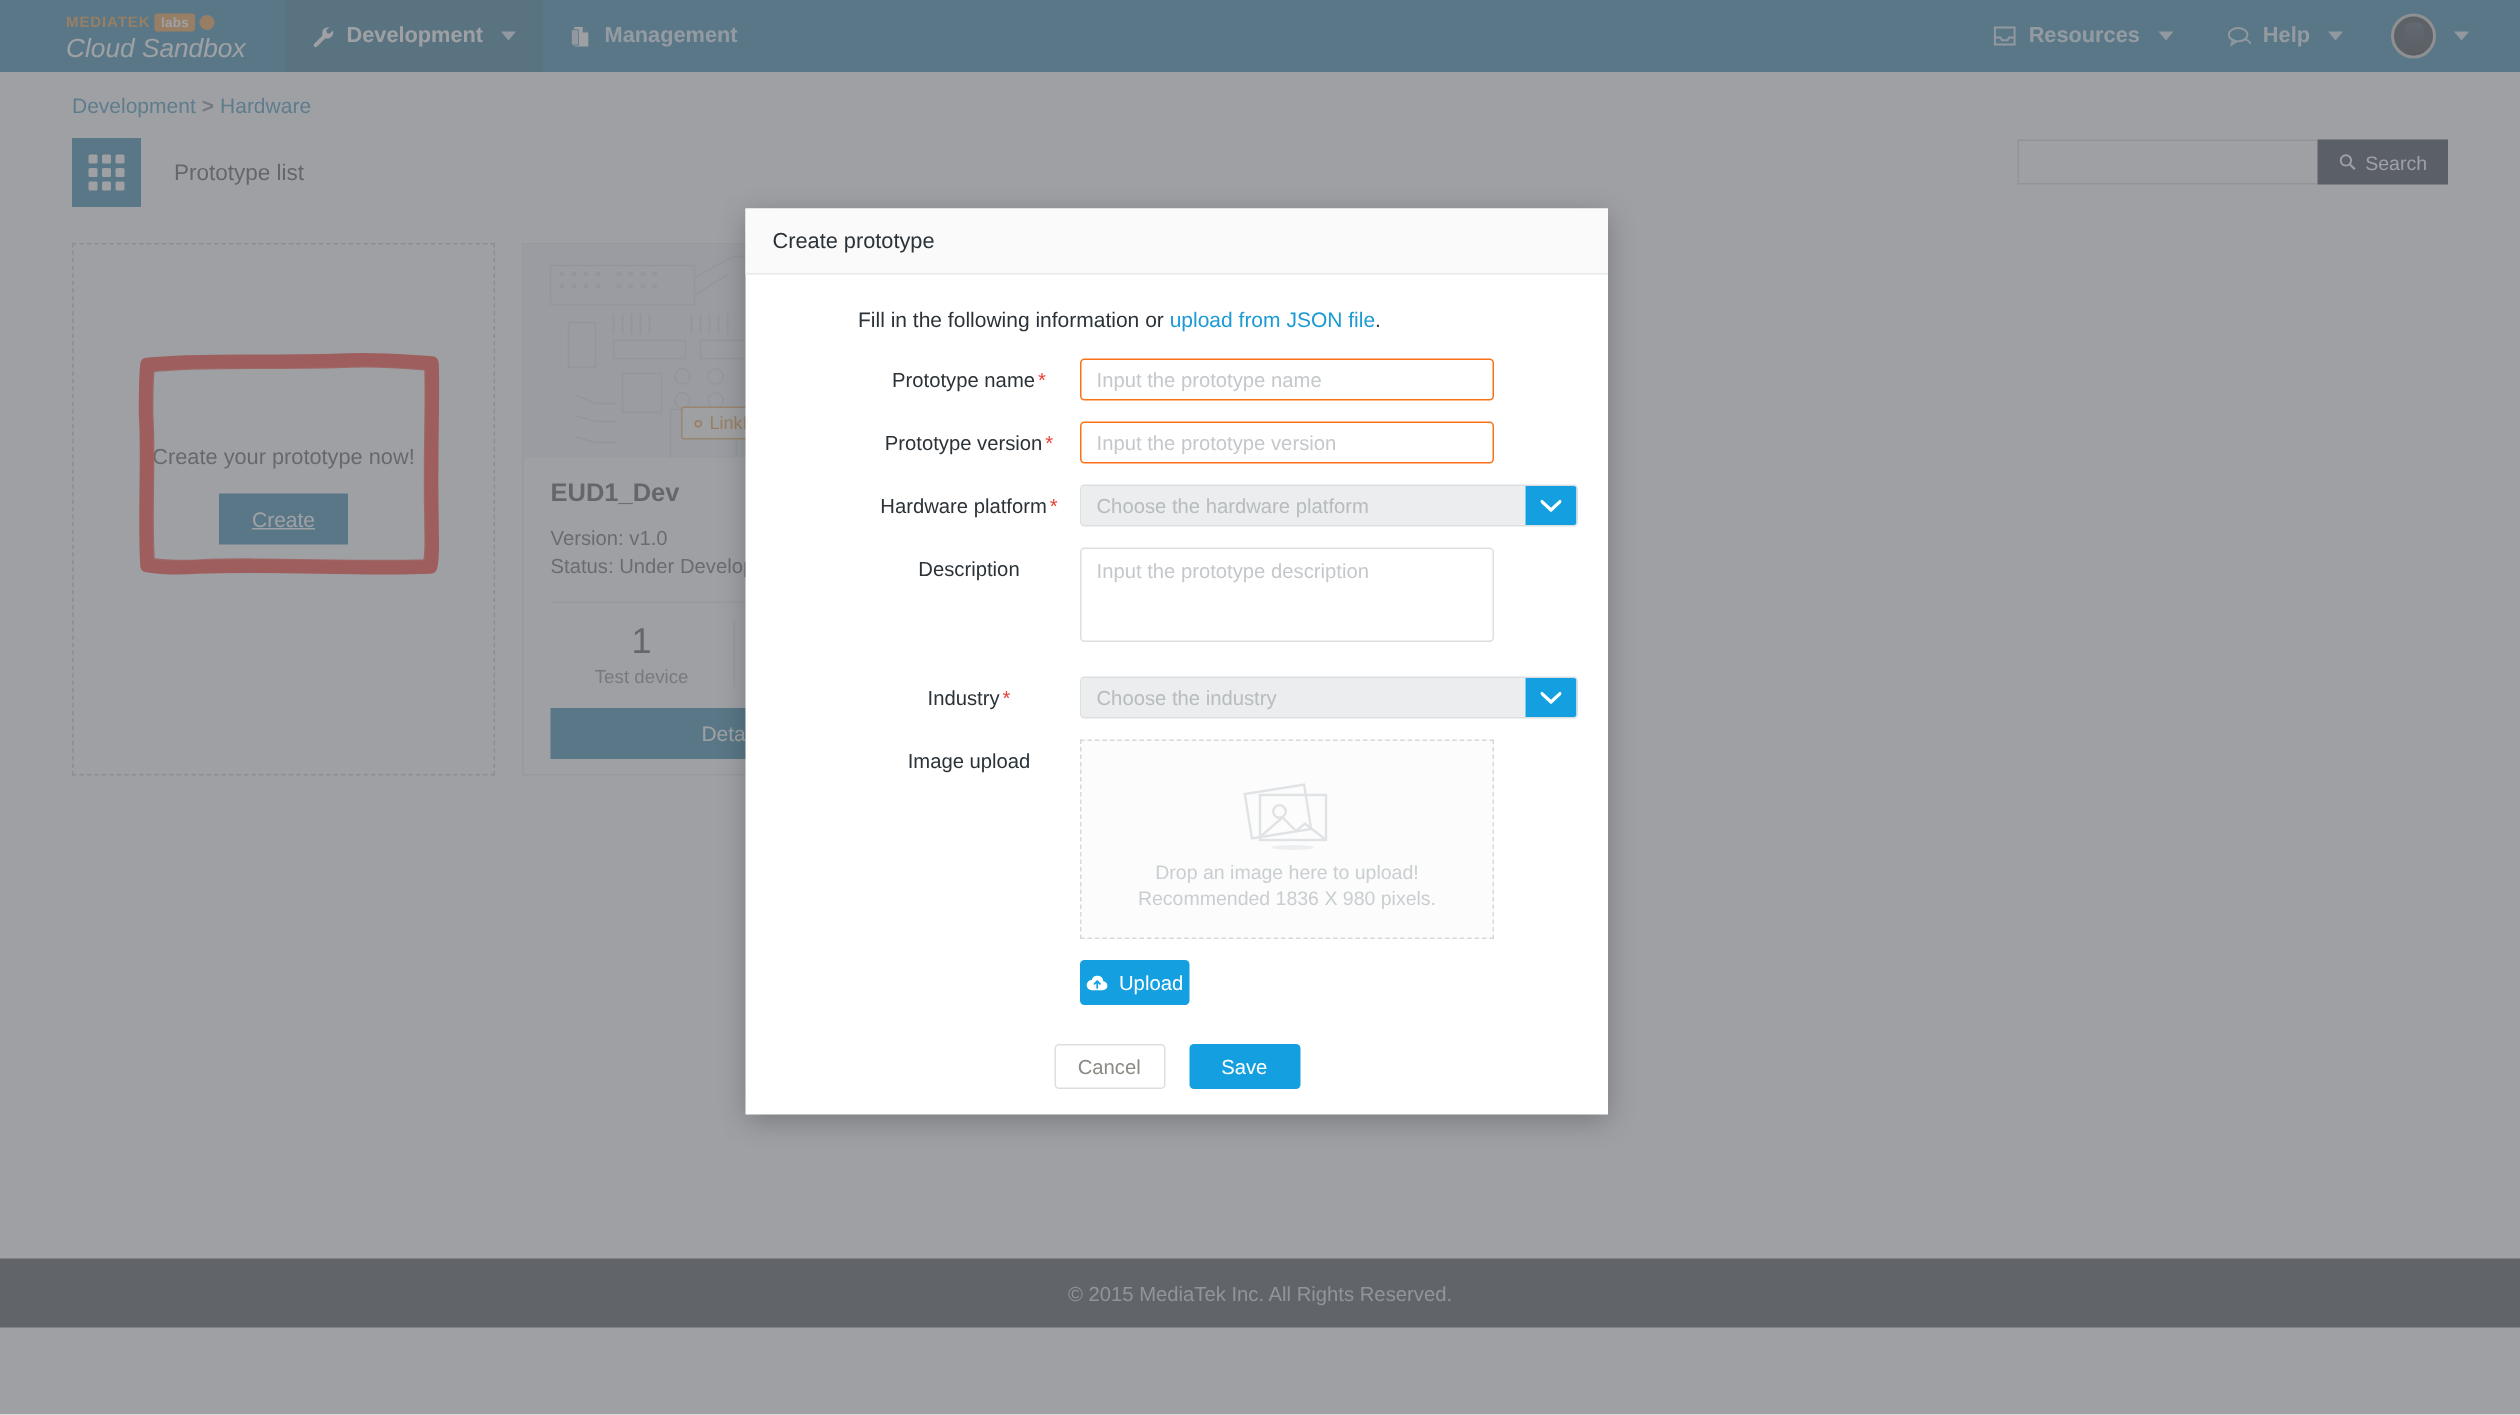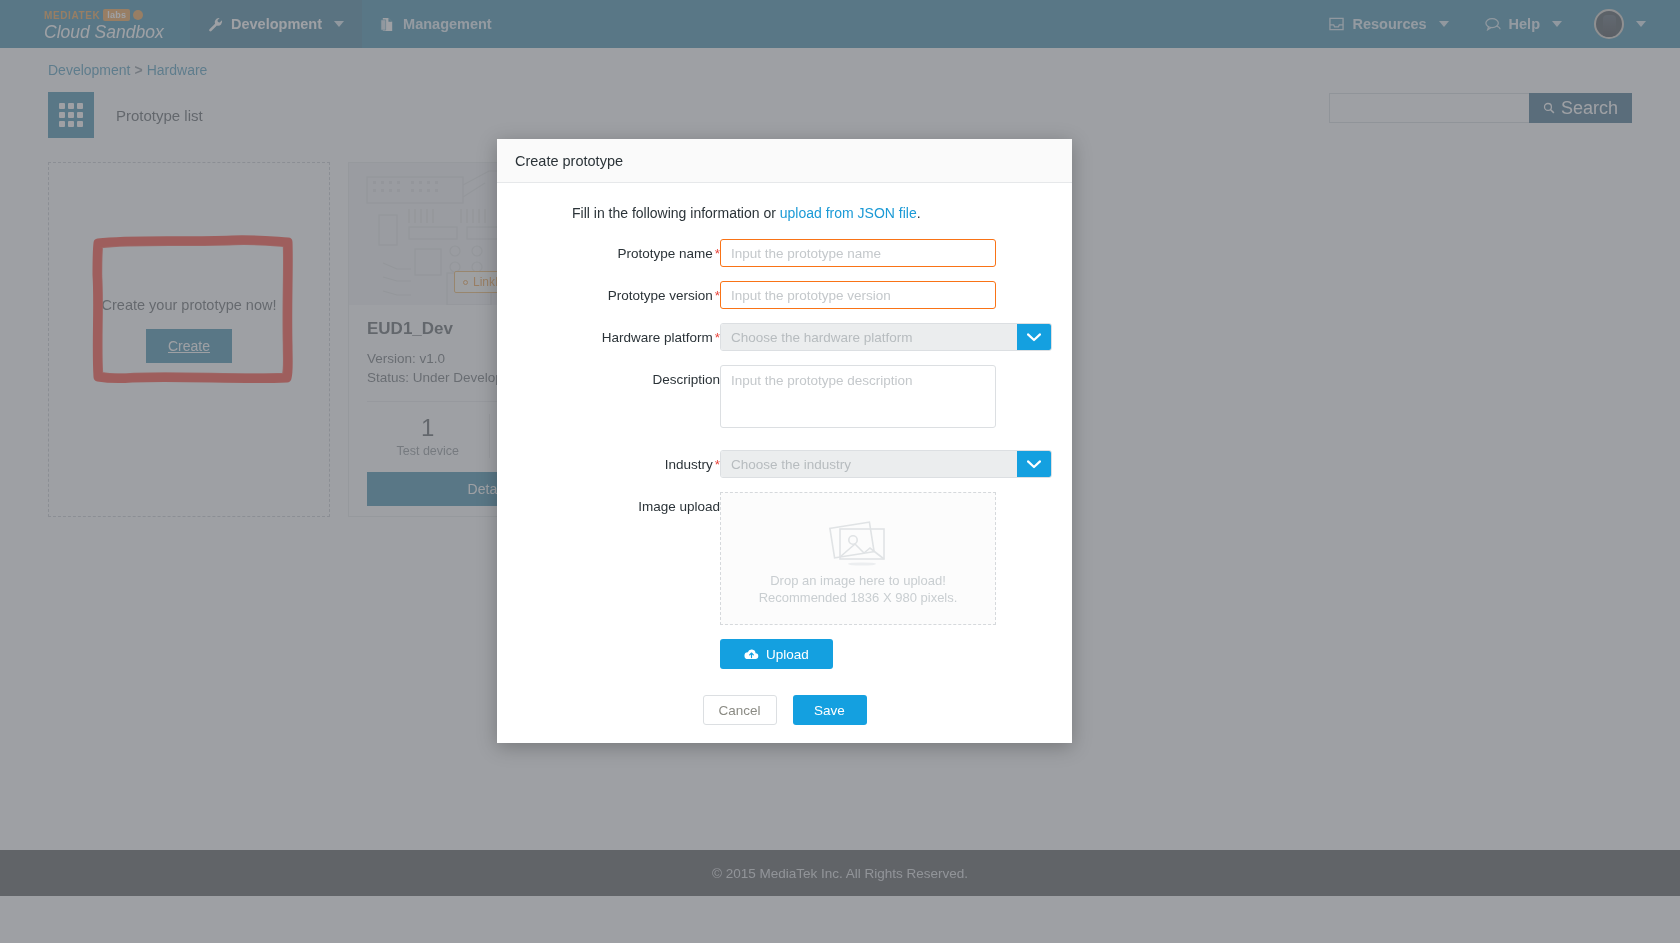--- a/index.html
+++ b/index.html
@@ -121,22 +121,22 @@
     display: flex; align-items: stretch; height: 30px;
   }
   .searchbox input {
     width: 200px; height: 30px;
     border: 1px solid #cdd3d7; border-right: none;
     padding: 0 9px; font-size: 13px; color: #333;
     background: #fff; outline: none;
     font-family: "Liberation Sans", sans-serif;
   }
   .searchbox button {
-    height: 30px; border: none; background: #0c4a6e;
-    color: #fff; font-size: 18px; padding: 0 14px;
+    height: 30px; border: none; background: #0f172a;
+    color: #fff; font-size: 13px; padding: 0 14px;
     display: flex; align-items: center; gap: 6px; cursor: pointer;
     font-family: "Liberation Sans", sans-serif;
   }
 
   
   .cards {
     padding: 24px 48px 0 48px;
     display: flex; gap: 18px; align-items: flex-start;
   }
   .card-empty {
@@ -196,21 +196,21 @@
   .annot {
     position: absolute;
     left: 92px; top: 235px;
     width: 202px; height: 149px;
     pointer-events: none;
     z-index: 30;
   }
 
   
   .footer {
-    position: absolute; left: 0; bottom: 1px;
+    position: absolute; left: 0; bottom: 12px;
     width: 1680px; height: 46px;
     background: #26282a;
     color: #cfd2d4; font-size: 13.5px;
     display: flex; align-items: center; justify-content: center;
   }
 
   
   .backdrop {
     position: absolute; top: 0; left: 0;
     width: 1680px; height: 943px;
@@ -240,21 +240,21 @@
   }
   .intro a { color: #1b9ad6; text-decoration: none; cursor: pointer; }
 
   .frow {
     display: flex; align-items: flex-start;
     margin-bottom: 14px;
     padding-left: 75px;
   }
   .flabel {
     width: 148px; padding-top: 7px;
-    font-size: 13.5px; color: #2b3338; text-align: right;
+    font-size: 13.5px; color: #2b3338; text-align: center;
     flex: 0 0 148px;
   }
   .req { color: #e8453c; margin-left: 2px; }
   .fctl { width: 276px; position: relative; }
   .fctl input[type=text] {
     width: 276px; height: 28px;
     border: 1px solid #f97316; border-radius: 3px;
     padding: 0 10px; font-size: 13.5px; color: #333;
     outline: none; background: #fff;
     font-family: "Liberation Sans", sans-serif;
@@ -288,21 +288,21 @@
     border: 1px dashed #d6d9dc;
     background: #fcfcfc;
     display: flex; flex-direction: column;
     align-items: center; justify-content: center;
     gap: 2px;
   }
   .dz-text { font-size: 13px; color: #c9ced1; }
   .btn-upload {
     margin-top: 14px;
     background: #14a0e0; color: #fff; border: none;
-    height: 30px; padding: 0 24px; border-radius: 3px;
+    height: 30px; padding: 0 4px; border-radius: 3px;
     font-size: 13.5px; cursor: pointer;
     display: inline-flex; align-items: center; gap: 7px;
     font-family: "Liberation Sans", sans-serif;
   }
   .modal-actions {
     margin-top: 26px;
     display: flex; justify-content: center; gap: 16px;
   }
   .btn-cancel {
     width: 74px; height: 30px; border-radius: 3px;

